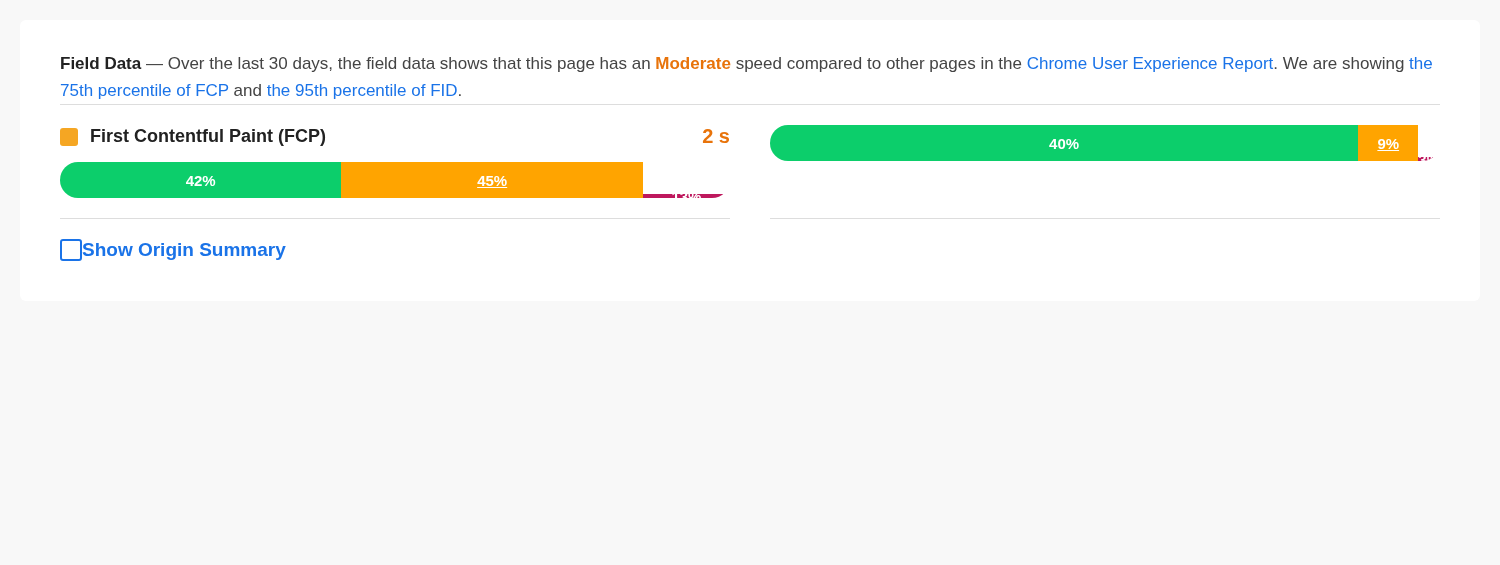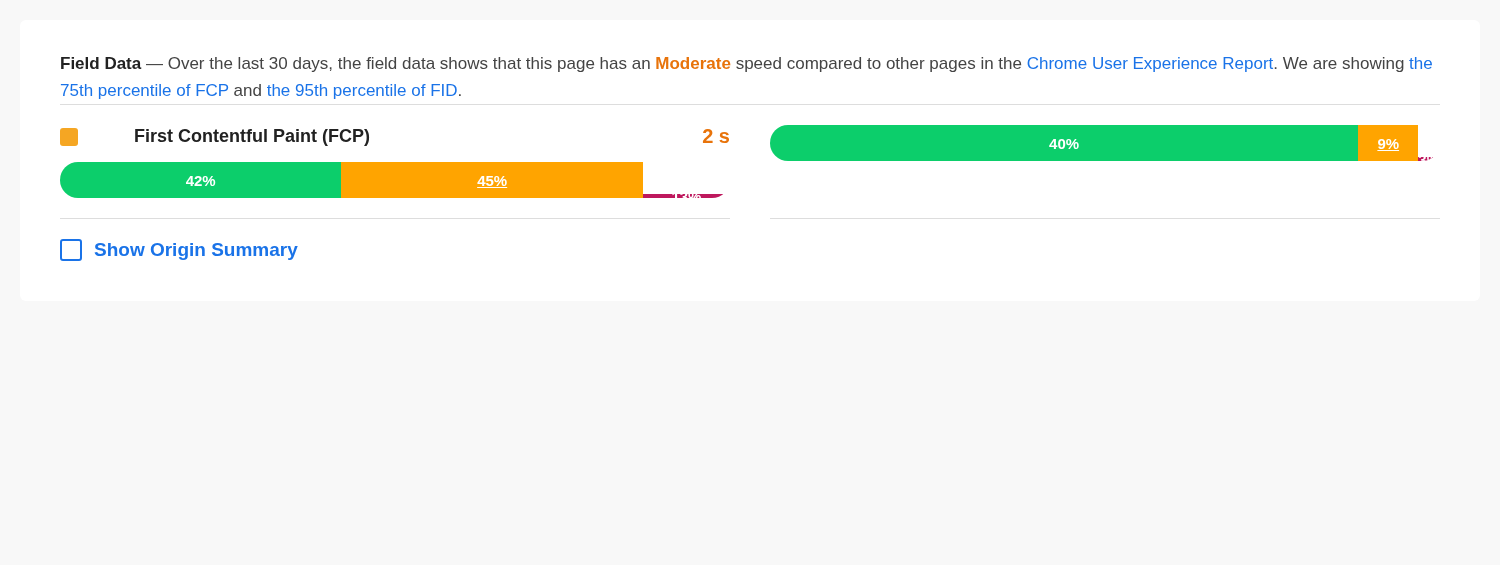--- a/index.html
+++ b/index.html
@@ -50,21 +50,20 @@
     }
     .metric-block {
       flex: 1;
       padding-bottom: 20px;
       border-bottom: 1px solid #ddd;
     }
     .metric-header {
       display: flex;
       align-items: center;
       margin-bottom: 14px;
-      gap: 44px;
     }
     .metric-icon {
       width: 18px;
       height: 18px;
       border-radius: 3px;
       margin-right: 12px;
       flex-shrink: 0;
     }
     .metric-icon.orange { background: #f5a623; }
     .metric-title {
@@ -93,21 +92,20 @@
       font-weight: 700;
       color: #fff;
     }
     .bar-segment.green { background: #0cce6b; }
     .bar-segment.orange { background: #ffa400; text-decoration: underline; }
     .bar-segment.red { background: #be185d; margin-top: 32px; }
     .show-origin-section {
       display: flex;
       align-items: flex-end;
       margin-top: 15px;
-      gap: 12px;
     }
     .checkbox-box {
       width: 22px;
       height: 22px;
       border: 2px solid #1a73e8;
       border-radius: 3px;
       background: #fff;
       flex-shrink: 0;
       cursor: pointer;
     }

